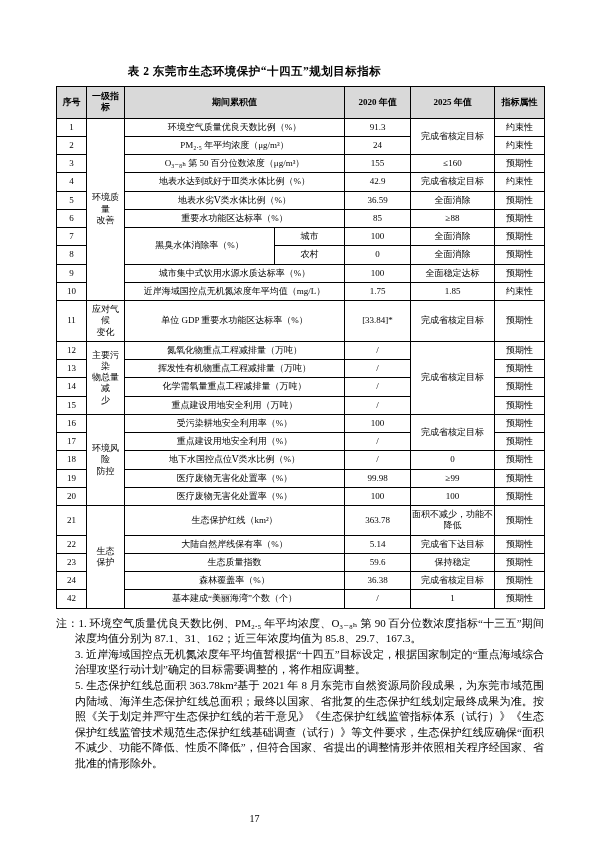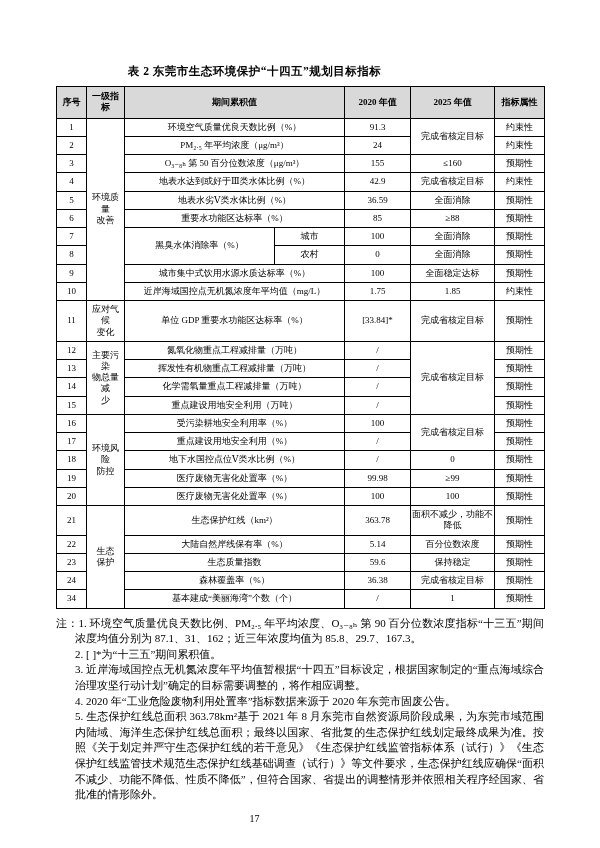--- a/index.html
+++ b/index.html
@@ -239,50 +239,48 @@
 保护</td>
           <td colspan="2">生态保护红线（km²）</td>
           <td>363.78</td>
           <td>面积不减少，功能不降低</td>
           <td>预期性</td>
         </tr>
         <tr>
           <td>22</td>
           <td colspan="2">大陆自然岸线保有率（%）</td>
           <td>5.14</td>
-          <td>百分位数浓度</td>
+          <td>完成省下达目标</td>
           <td>预期性</td>
         </tr>
         <tr>
           <td>23</td>
           <td colspan="2">生态质量指数</td>
           <td>59.6</td>
           <td>保持稳定</td>
           <td>预期性</td>
         </tr>
         <tr>
           <td>24</td>
           <td colspan="2">森林覆盖率（%）</td>
           <td>36.38</td>
           <td>完成省核定目标</td>
           <td>预期性</td>
         </tr>
         <tr>
-          <td>34</td>
+          <td>42</td>
           <td colspan="2">基本建成“美丽海湾”个数（个）</td>
           <td>/</td>
           <td>1</td>
           <td>预期性</td>
         </tr>
       </tbody>
   </table>
 
   <div class="notes">
       <p class="note first"><span>注：</span>1. 环境空气质量优良天数比例、PM₂.₅ 年平均浓度、O₃₋₈ₕ 第 90 百分位数浓度指标“十三五”期间浓度均值分别为 87.1、31、162；近三年浓度均值为 85.8、29.7、167.3。</p>
-      <p class="note">2. [ ]*为“十三五”期间累积值。</p>
       <p class="note">3. 近岸海域国控点无机氮浓度年平均值暂根据“十四五”目标设定，根据国家制定的“重点海域综合治理攻坚行动计划”确定的目标需要调整的，将作相应调整。</p>
-      <p class="note">4. 2020 年“工业危险废物利用处置率”指标数据来源于 2020 年东莞市固废公告。</p>
       <p class="note">5. 生态保护红线总面积 363.78km²基于 2021 年 8 月东莞市自然资源局阶段成果，为东莞市域范围内陆域、海洋生态保护红线总面积；最终以国家、省批复的生态保护红线划定最终成果为准。按照《关于划定并严守生态保护红线的若干意见》《生态保护红线监管指标体系（试行）》《生态保护红线监管技术规范生态保护红线基础调查（试行）》等文件要求，生态保护红线应确保“面积不减少、功能不降低、性质不降低”，但符合国家、省提出的调整情形并依照相关程序经国家、省批准的情形除外。</p>
     </div>
 
   <div class="page-number">17</div>
 
 </div>
 
 </body></html>

